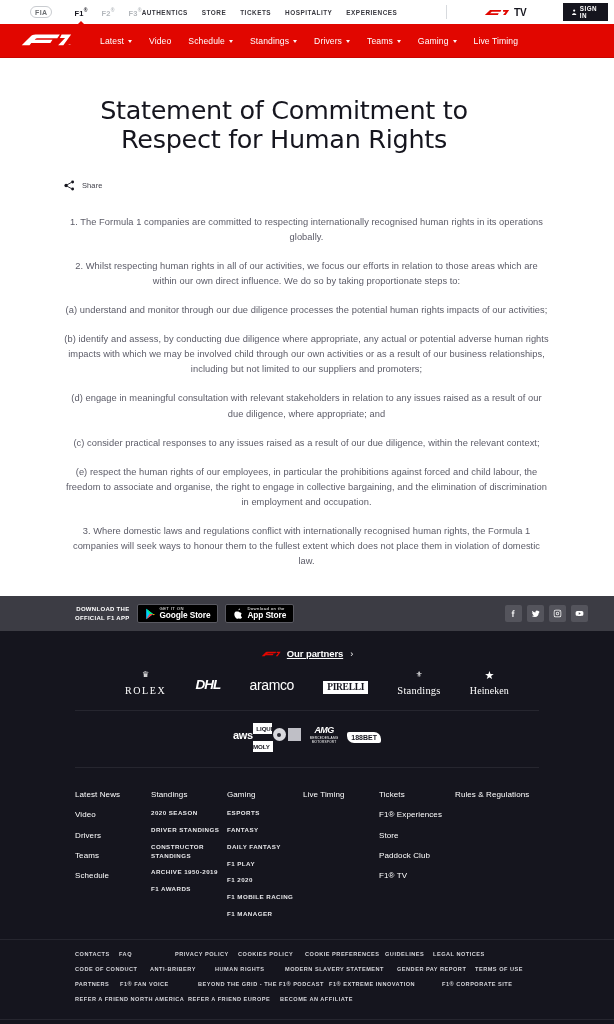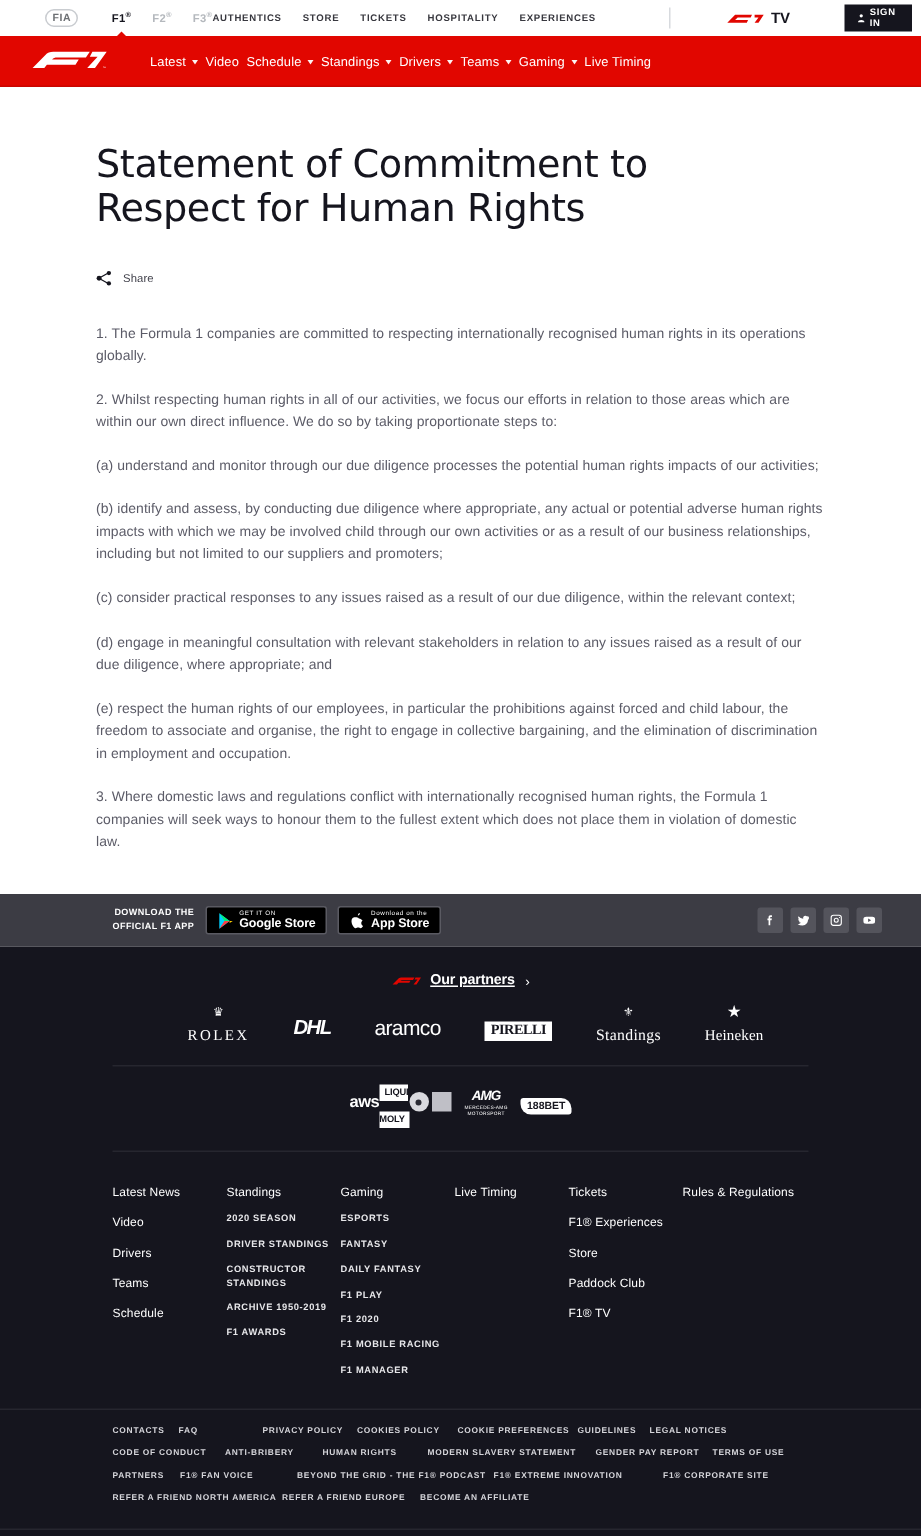--- a/index.html
+++ b/index.html
@@ -66,33 +66,33 @@
     padding: 0 9px; margin-left: 4px;
   }
   .person-ico { width: 6px; height: 8px; display: block; }
 
   
   .main-nav {
     height: 34px; background: #e10600; display: flex; align-items: center;
     padding-left: 20px; border-bottom: 1px solid #c90500;
   }
   .f1-logo-lg { width: 52px; height: 13px; display: block; }
-  .nav-items { display: flex; align-items: center; margin-left: 28px; gap: 5px; }
+  .nav-items { display: flex; align-items: center; margin-left: 28px; gap: 17px; }
   .nav-item {
     display: flex; align-items: center; gap: 4px;
     font-size: 8.6px; color: #fff; font-weight: 400; letter-spacing: 0.1px;
   }
   .nav-caret {
     width: 0; height: 0; border-left: 2.6px solid transparent;
     border-right: 2.6px solid transparent; border-top: 3px solid #fff;
     opacity: .95; margin-top: 1px;
   }
 
   
-  .article { padding: 38px 64px 0 64px; }
+  .article { padding: 38px 64px 0 64px; text-align: center; }
   .article-title {
     font-size: 25.5px; line-height: 1.12; color: #15151e;
     font-weight: 400; letter-spacing: -0.3px; max-width: 440px;
     font-family: "DejaVu Sans", sans-serif;
   }
   .share-row {
     display: flex; align-items: center; gap: 7px; margin-top: 27px;
   }
   .share-ico { width: 11px; height: 11px; display: block; }
   .share-label { font-size: 7.5px; color: #3d3d47; letter-spacing: 0.1px; }
@@ -331,22 +331,22 @@
         <path d="M4.5 7 L11 3.4 M4.5 9 L11 12.6" stroke="#15151e" stroke-width="1.3" fill="none"></path>
       </svg>
       <span class="share-label">Share</span>
     </div>
 
     <div class="body-copy">
       <p>1. The Formula 1 companies are committed to respecting internationally recognised human rights in its operations globally.</p>
       <p>2. Whilst respecting human rights in all of our activities, we focus our efforts in relation to those areas which are within our own direct influence. We do so by taking proportionate steps to:</p>
       <p>(a) understand and monitor through our due diligence processes the potential human rights impacts of our activities;</p>
       <p>(b) identify and assess, by conducting due diligence where appropriate, any actual or potential adverse human rights impacts with which we may be involved child through our own activities or as a result of our business relationships, including but not limited to our suppliers and promoters;</p>
+      <p>(d) engage in meaningful consultation with relevant stakeholders in relation to any issues raised as a result of our due diligence, where appropriate; and</p>
       <p>(c) consider practical responses to any issues raised as a result of our due diligence, within the relevant context;</p>
-      <p>(d) engage in meaningful consultation with relevant stakeholders in relation to any issues raised as a result of our due diligence, where appropriate; and</p>
       <p>(e) respect the human rights of our employees, in particular the prohibitions against forced and child labour, the freedom to associate and organise, the right to engage in collective bargaining, and the elimination of discrimination in employment and occupation.</p>
       <p>3. Where domestic laws and regulations conflict with internationally recognised human rights, the Formula 1 companies will seek ways to honour them to the fullest extent which does not place them in violation of domestic law.</p>
     </div>
   </div>
 
   <div class="footer">
 
     <div class="app-strip">
       <div class="app-dl-text">
         <span>DOWNLOAD THE</span><br>

